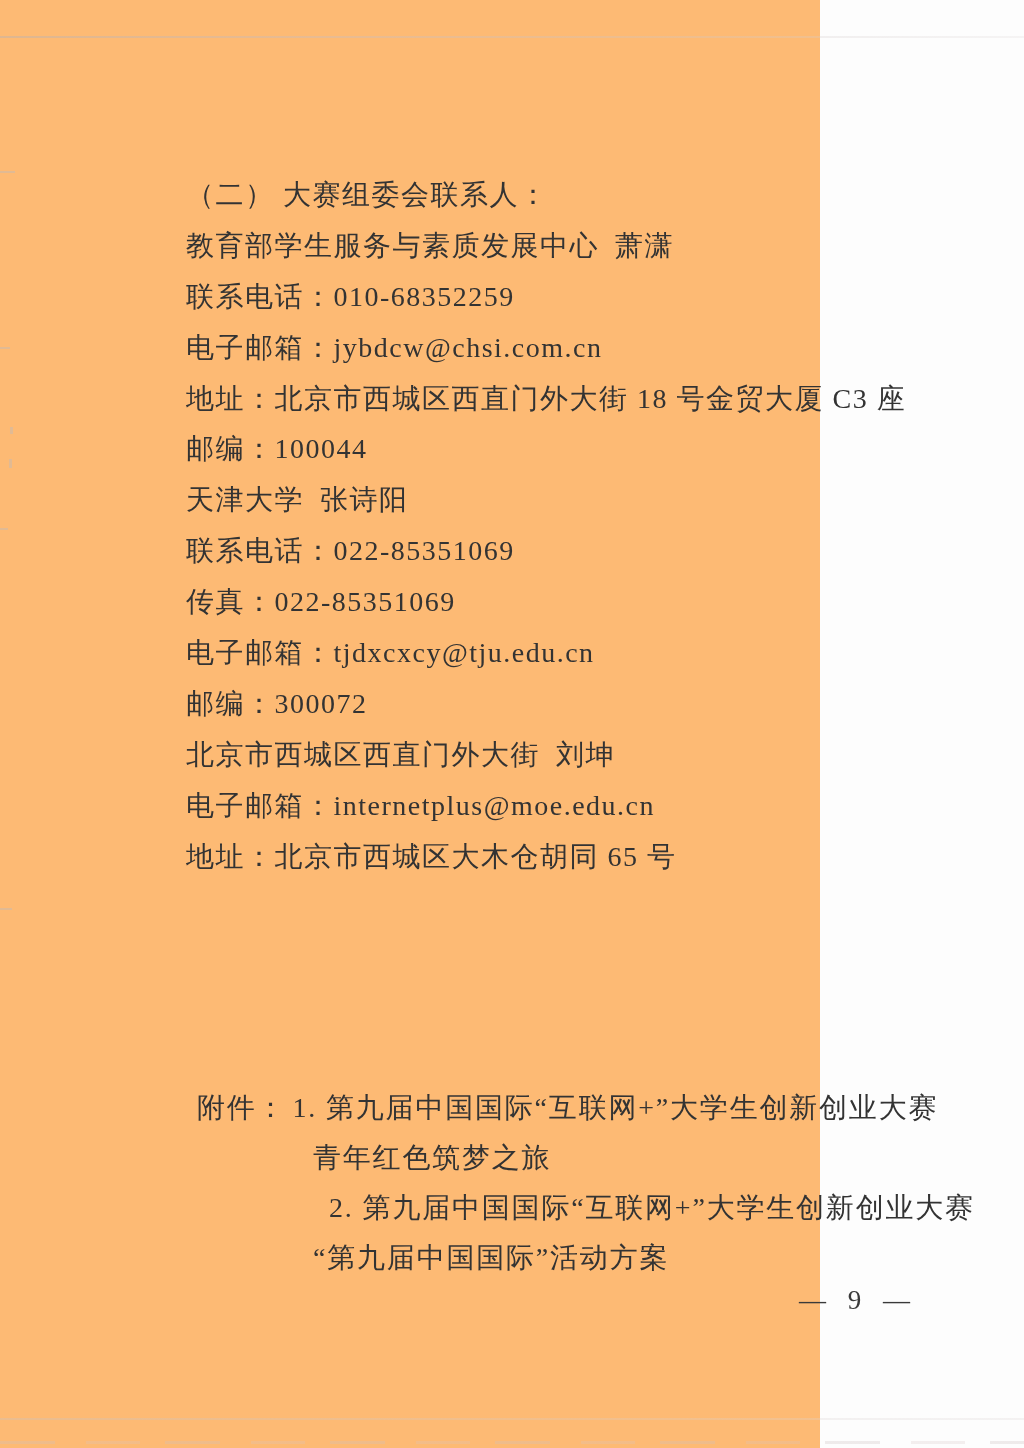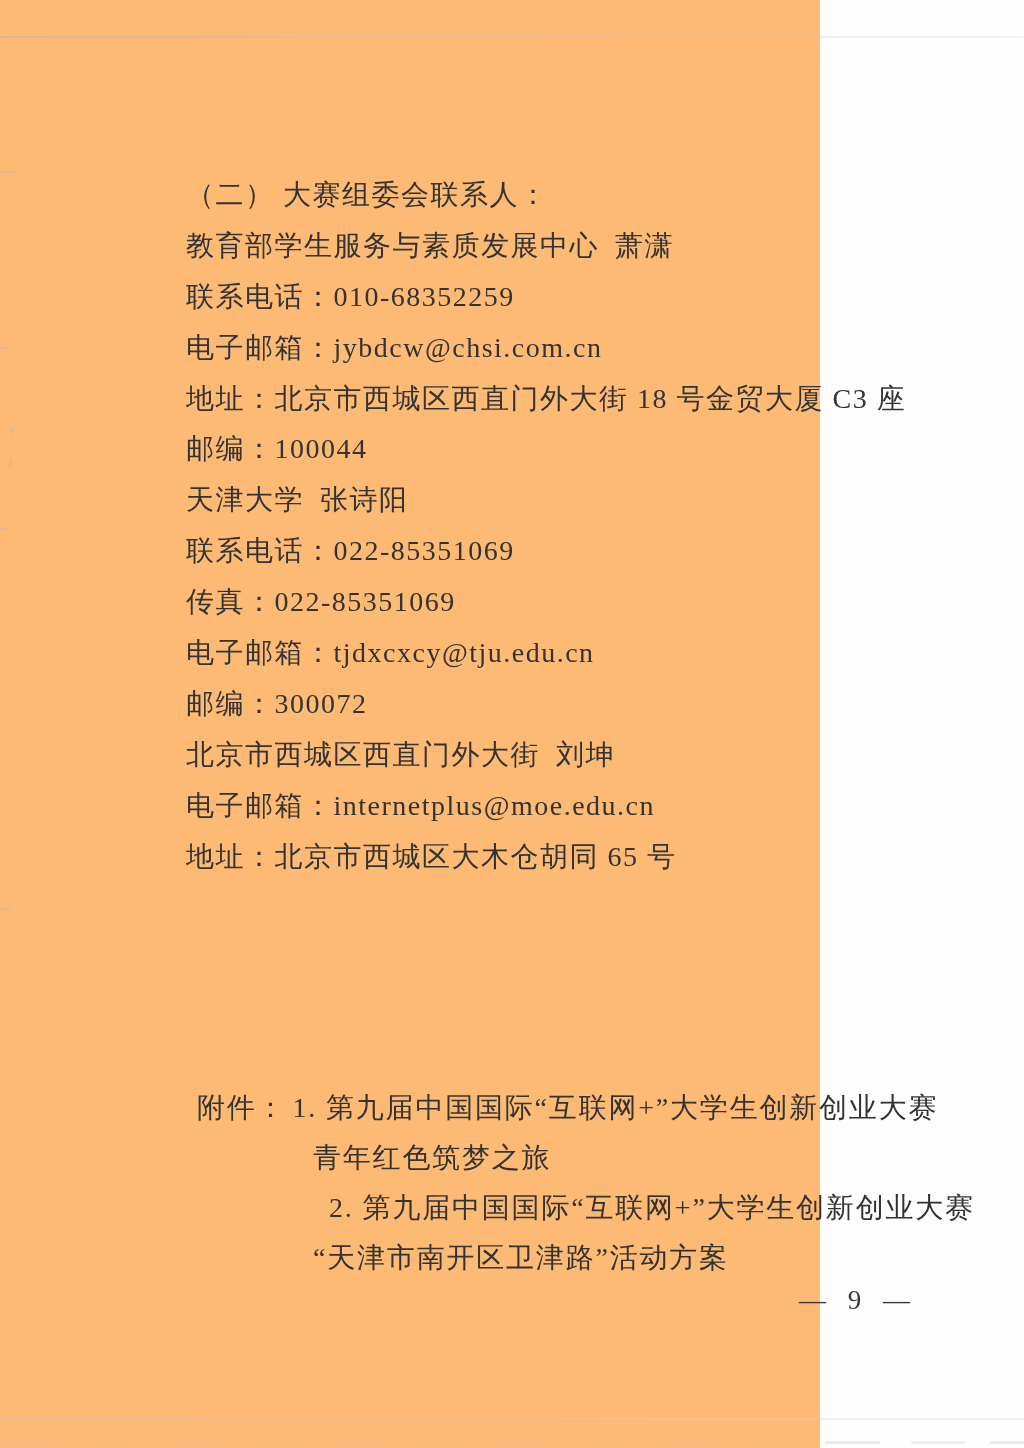--- a/index.html
+++ b/index.html
@@ -168,17 +168,17 @@
 
   </div>
 
   <div class="att-line att-a">
     <span class="att-label">附件：</span><span class="att-num">1.</span><span>第九届中国国际“互联网+”大学生创新创业大赛</span>
   </div>
   <div class="att-line att-b">青年红色筑梦之旅</div>
   <div class="att-line att-c">
     <span class="att-num">2.</span><span>第九届中国国际“互联网+”大学生创新创业大赛</span>
   </div>
-  <div class="att-line att-d">“天津市南开区卫津路”活动方案</div>
+  <div class="att-line att-d">“第九届中国国际”活动方案</div>
 
   <div class="page-num">— 9 —</div>
 
 </div>
 
 </body></html>

